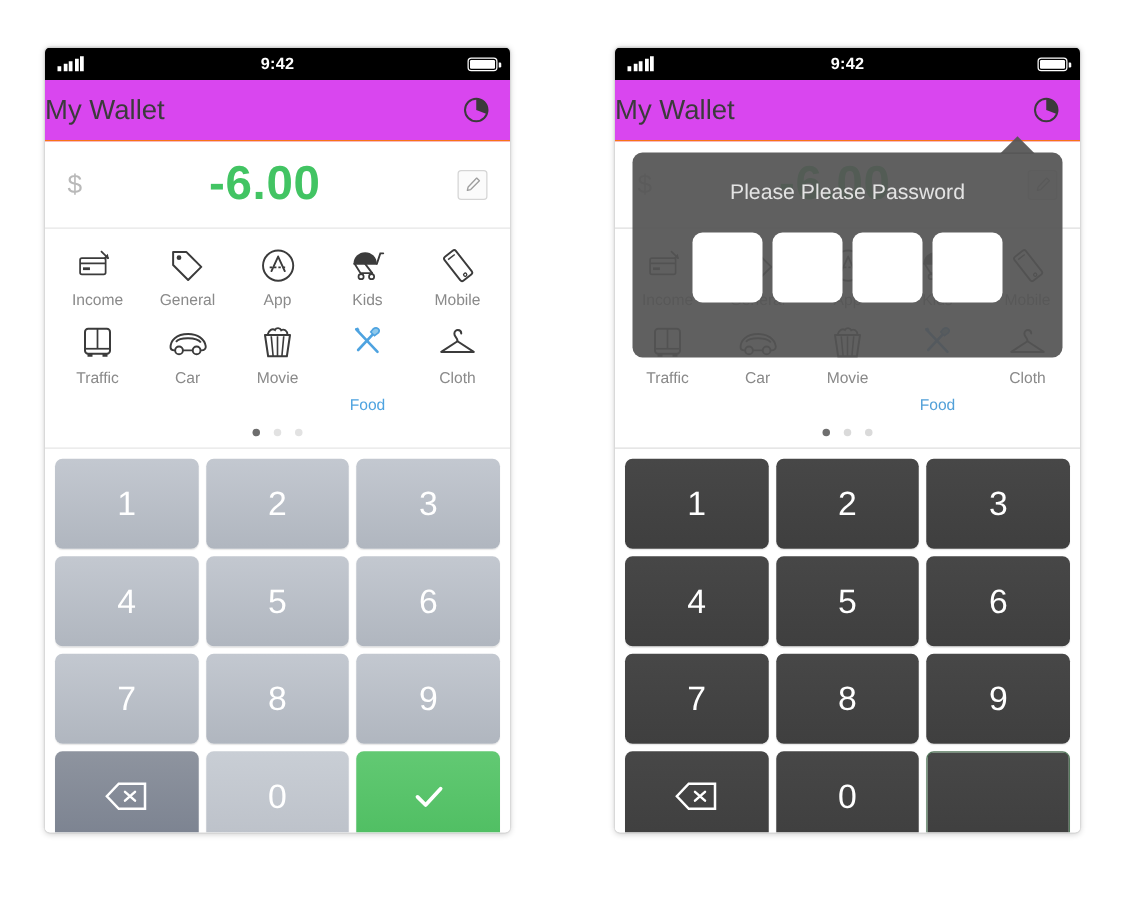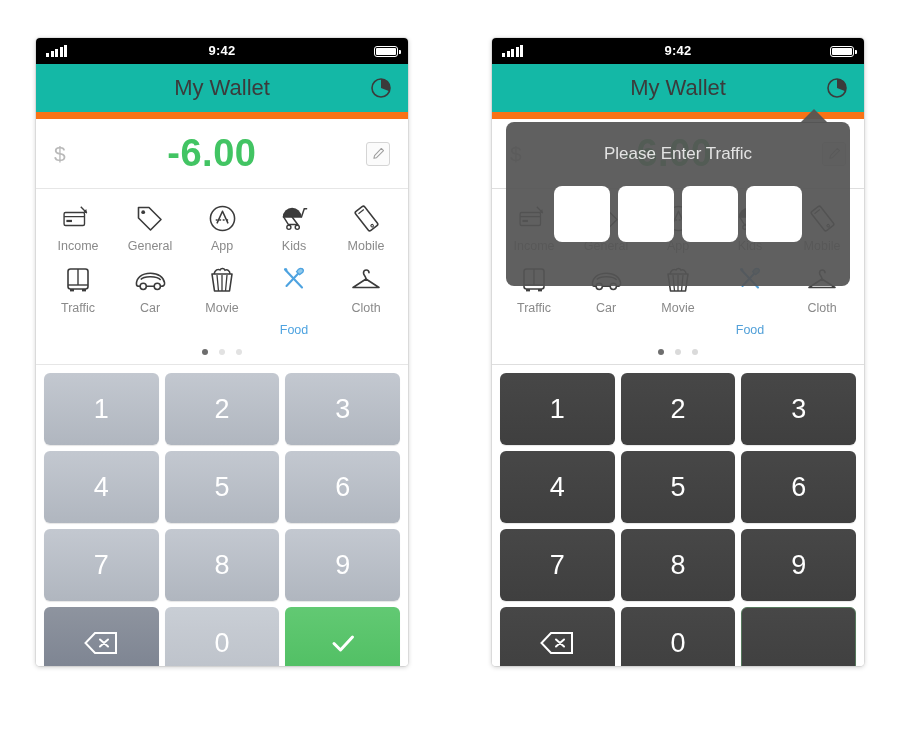--- a/index.html
+++ b/index.html
@@ -93,25 +93,25 @@
     width: 2px; height: 4px;
     background: #ffffff;
     border-radius: 0 1px 1px 0;
   }
   .battery i { display:block; width: 100%; height: 100%; background:#ffffff; border-radius:1px; }
 
   
   .navbar {
     position: relative;
     height: 48px;
-    background: #14b8a6;
-    border-bottom: 7px solid #f97316;
+    background: #d946ef;
+    border-bottom: 1px solid #f97316;
     display: flex;
     align-items: center;
-    justify-content: center;
+    justify-content: flex-start;
   }
   .nav-title {
     font-size: 22px;
     color: #3b3b3b;
     font-weight: normal;
   }
   .nav-right {
     position: absolute;
     right: 14px;
     top: 50%;
@@ -647,21 +647,21 @@
           </svg>
         </div>
         <div class="key zero">0</div>
         <div class="key ok">
           
         </div>
       </div>
 
       <div class="dialog">
         <div class="dialog-arrow"></div>
-        <div class="dialog-title">Please Enter Traffic</div>
+        <div class="dialog-title">Please Please Password</div>
         <div class="pin-row">
           <div class="pin-box"></div>
           <div class="pin-box"></div>
           <div class="pin-box"></div>
           <div class="pin-box"></div>
         </div>
       </div>
 
     </div>
   </div>

